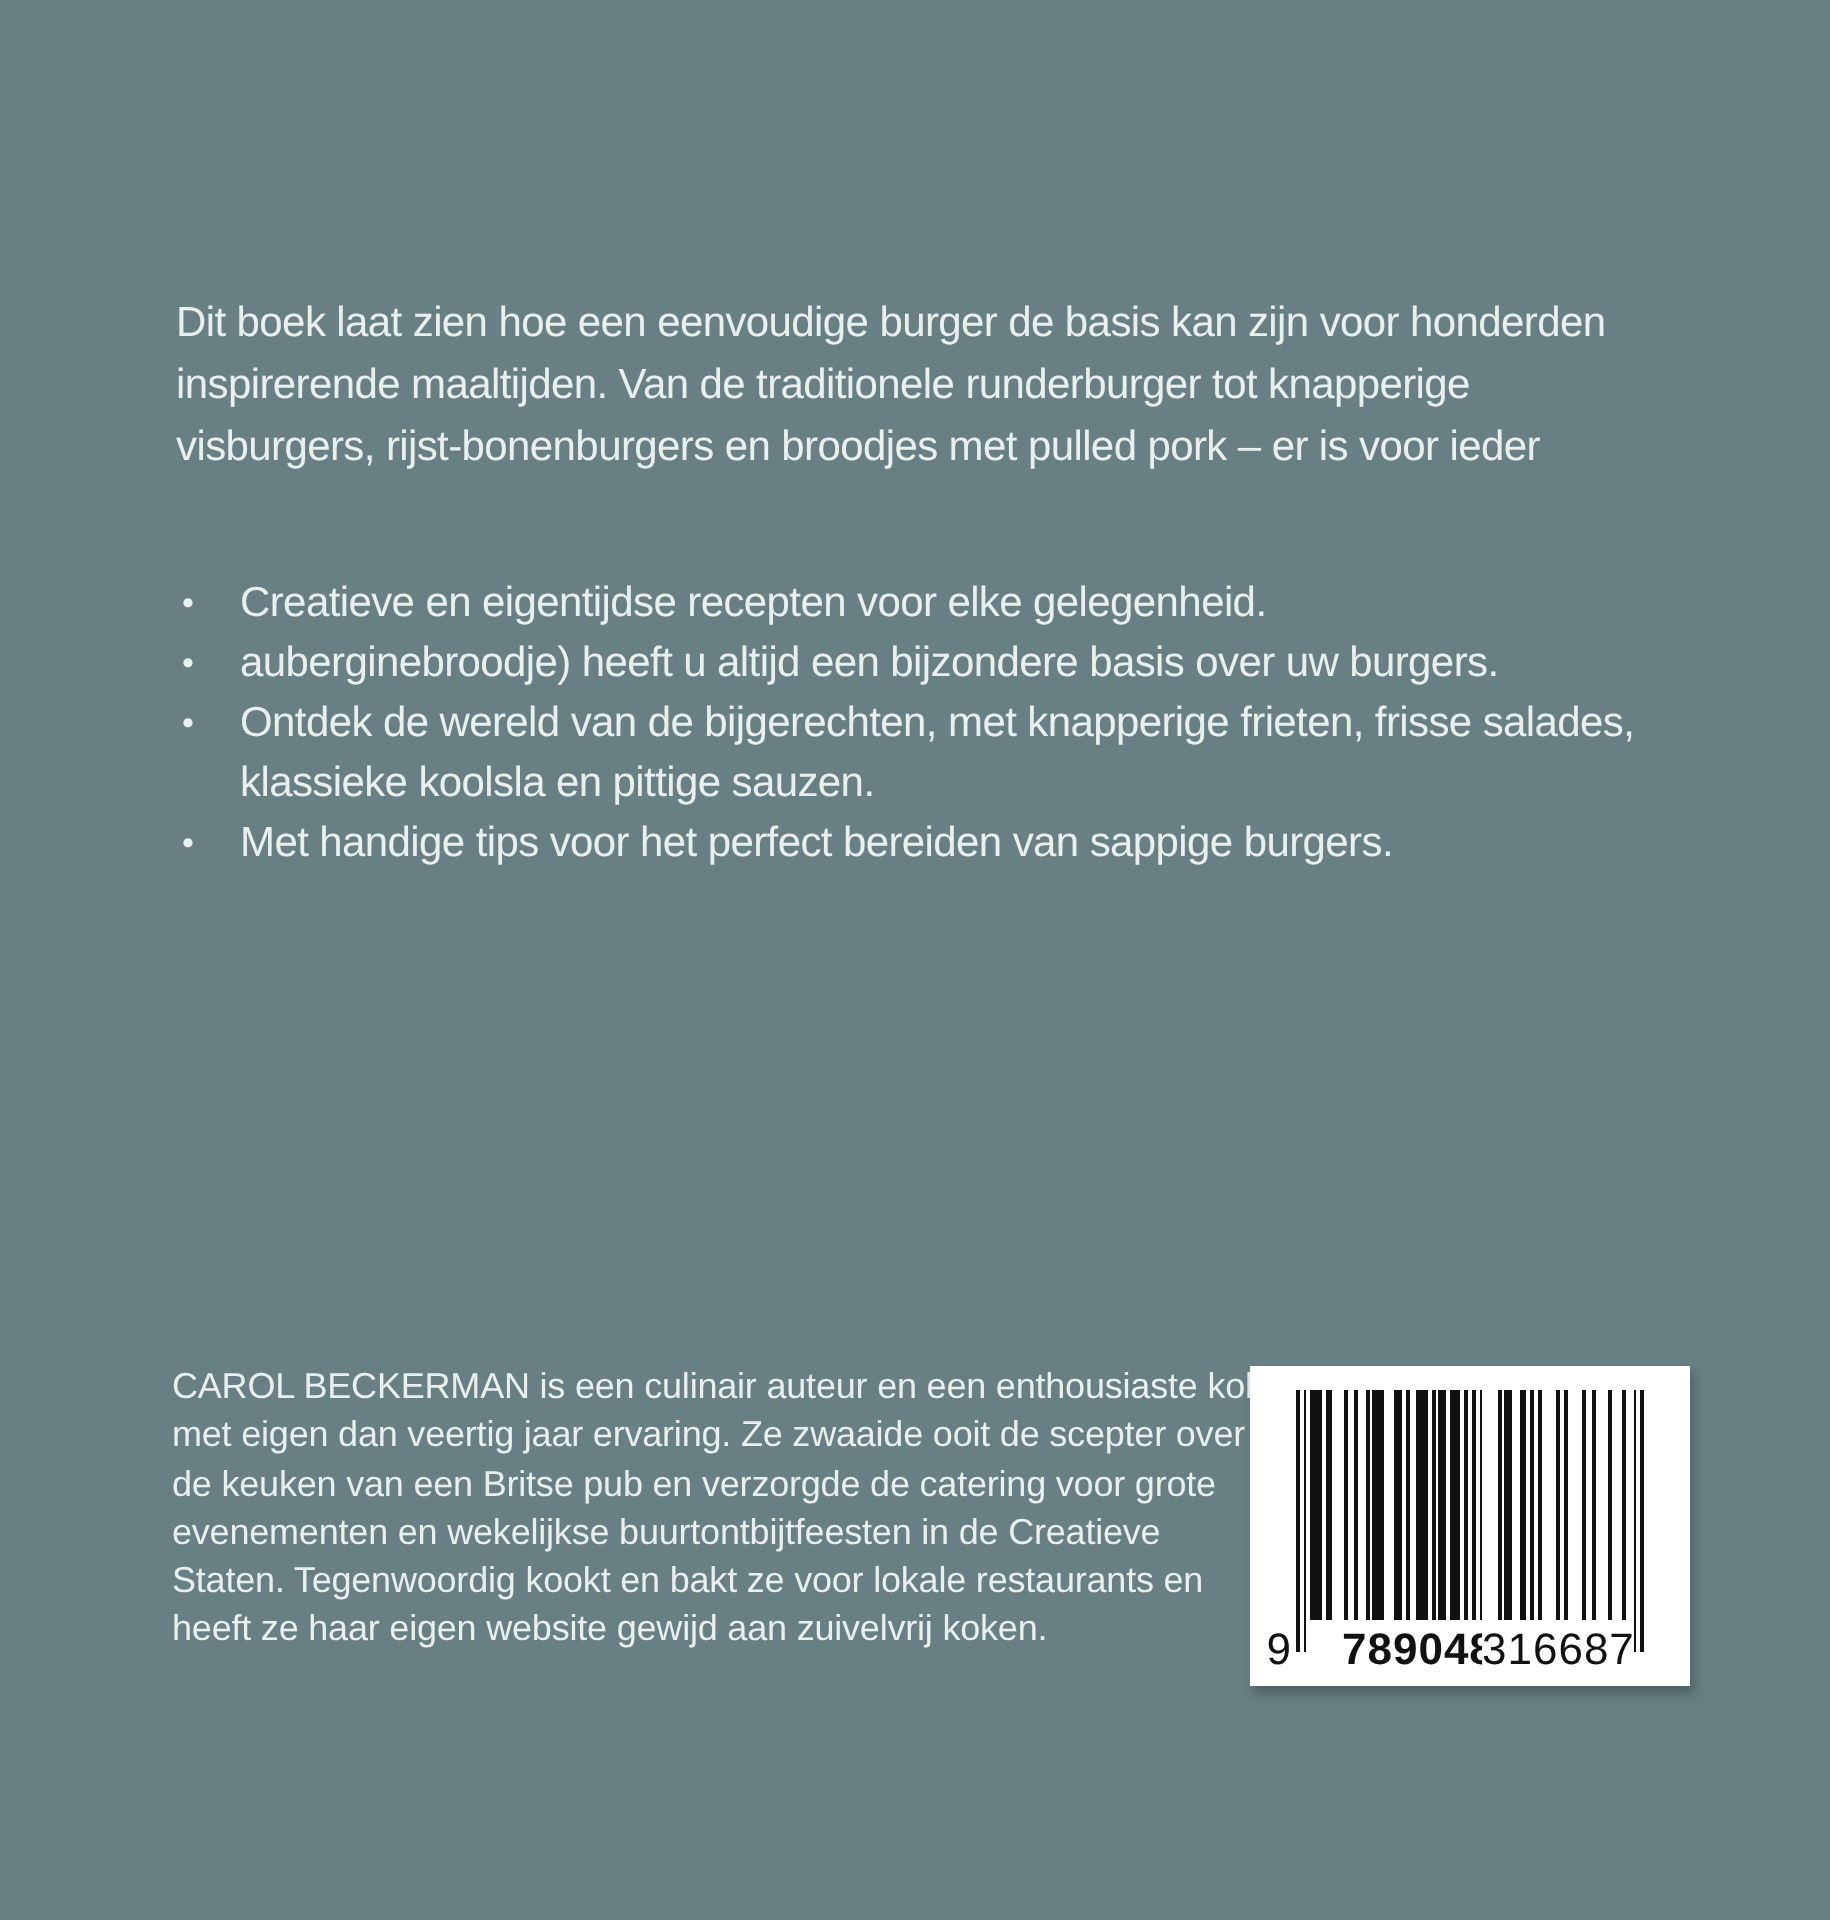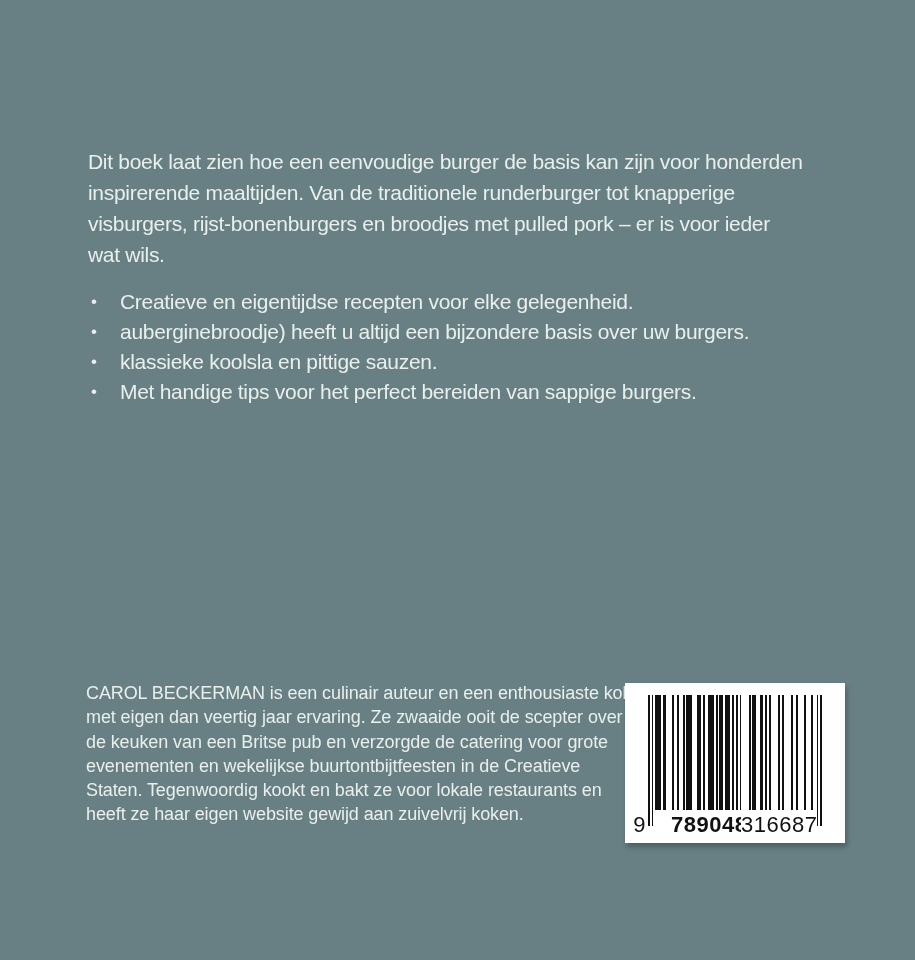--- a/index.html
+++ b/index.html
@@ -86,34 +86,34 @@
 </style>
 </head>
 <body style="background: rgb(104, 128, 131);">
 
 <div id="cover" style="color: rgb(233, 239, 237);">
 
   <div class="intro">
     <div>Dit boek laat zien hoe een eenvoudige burger de basis kan zijn voor honderden</div>
     <div>inspirerende maaltijden. Van de traditionele runderburger tot knapperige</div>
     <div>visburgers, rijst-bonenburgers en broodjes met pulled pork – er is voor ieder</div>
-    <div>wat wils.</div>
   </div>
 
   <ul class="bullets">
     <li>
       <span class="dot">•</span>
       <div>Creatieve en eigentijdse recepten voor elke gelegenheid.</div>
     </li>
     <li>
       <span class="dot">•</span>
       <div>auberginebroodje) heeft u altijd een bijzondere basis over uw burgers.</div>
     </li>
     <li>
       <span class="dot">•</span>
+      <div>Ontdek de wereld van de bijgerechten, met knapperige frieten, frisse salades,</div>
       <div>klassieke koolsla en pittige sauzen.</div>
     </li>
     <li>
       <span class="dot">•</span>
       <div>Met handige tips voor het perfect bereiden van sappige burgers.</div>
     </li>
   </ul>
 
   <div class="bio">
     <div>CAROL BECKERMAN is een culinair auteur en een enthousiaste kok</div>

